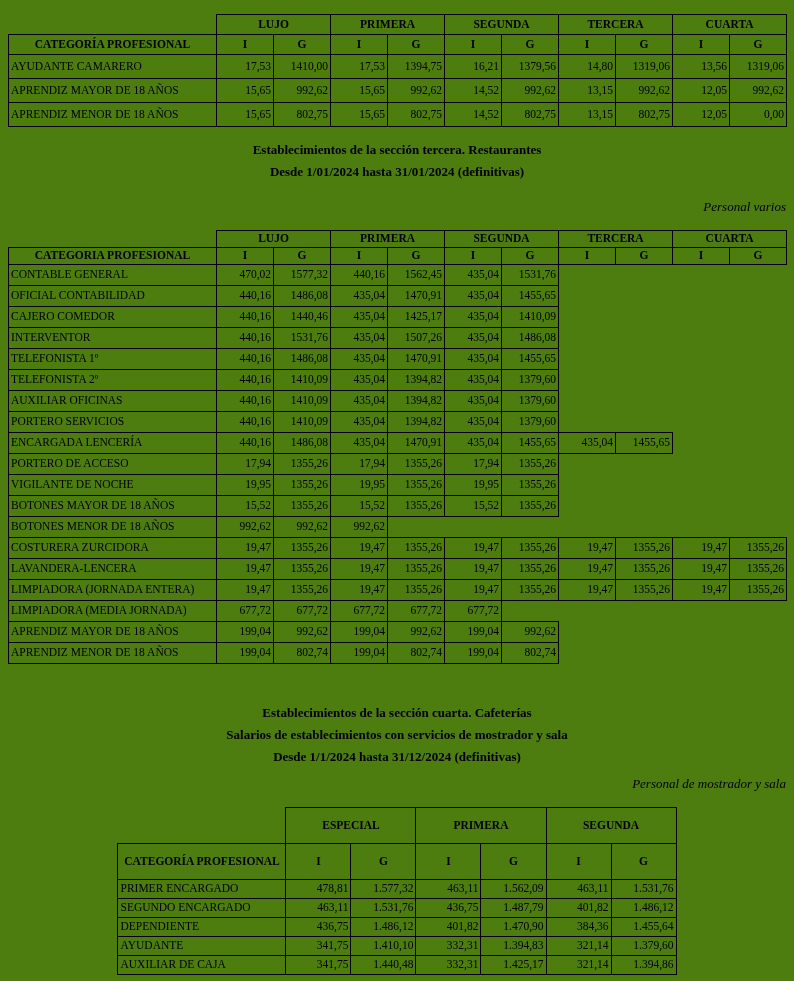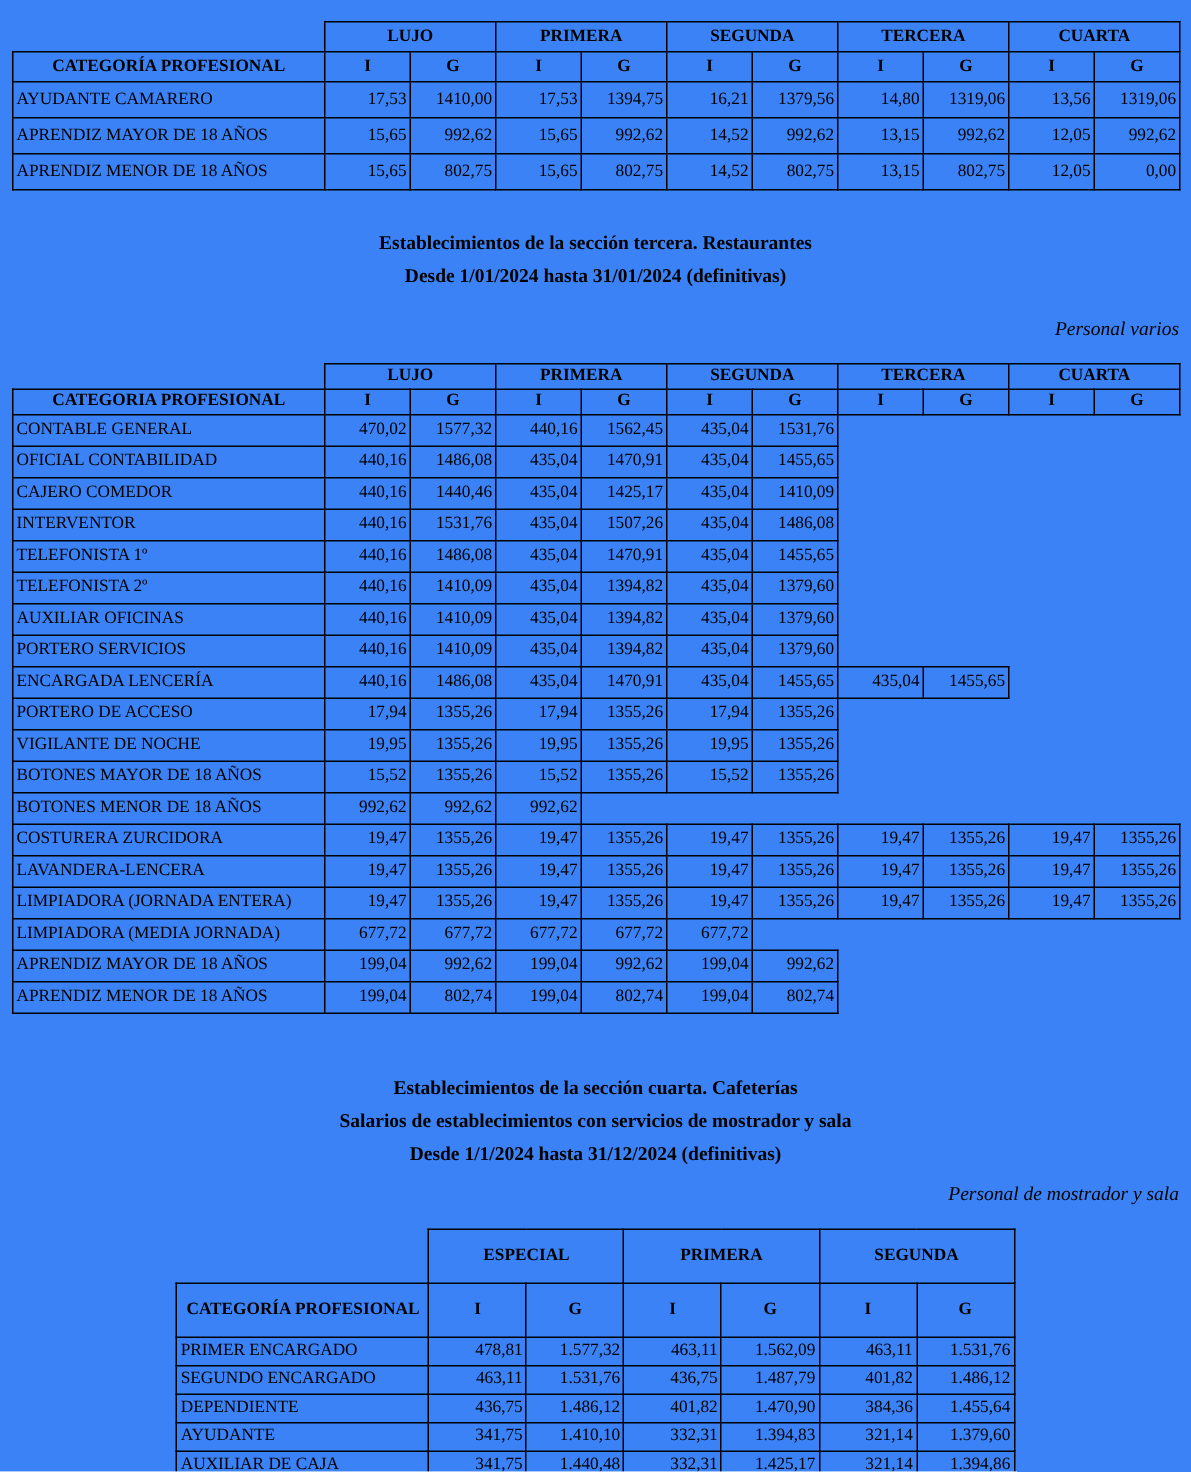--- a/index.html
+++ b/index.html
@@ -3,21 +3,21 @@
 <meta charset="utf-8">
 <style>
   html, body { margin: 0; padding: 0; background: #ffffff; }
   .page {
     width: 794px;
     height: 981px;
     box-sizing: border-box;
     padding: 14px 8px 10px 8px;
     font-family: "Liberation Serif", "DejaVu Serif", serif;
     color: #000;
-    background: #3b82f6;
+    background: #4d7c0f;
     overflow: hidden;
   }
   table.t {
     border-collapse: collapse;
     table-layout: fixed;
     font-size: 11.5px;
     color: #000;
   }
   table.t th, table.t td {
     border: 1px solid #000;
@@ -45,21 +45,21 @@
   #t1 tr.drow { height: 21px; }
   #t2 tr.hrow { height: 36px; }
   #t2 tr.drow { height: 19px; }
 
   .heading {
     text-align: center;
     font-weight: bold;
     font-size: 13px;
     line-height: 22px;
   }
-  .heading-tercera { margin-top: 24px; font-family: Liberation Serif, serif; }
+  .heading-tercera { margin-top: 12px; font-family: Liberation Serif, serif; }
   .heading-cuarta  { margin-top: 38px; }
   .subtitle {
     text-align: right;
     font-style: italic;
     font-size: 13px;
     line-height: 16px;
   }
   .subtitle-varios { margin-top: 16px; }
   .subtitle-mostrador { margin-top: 8px; }
   #t1 { margin-top: 15px; }

